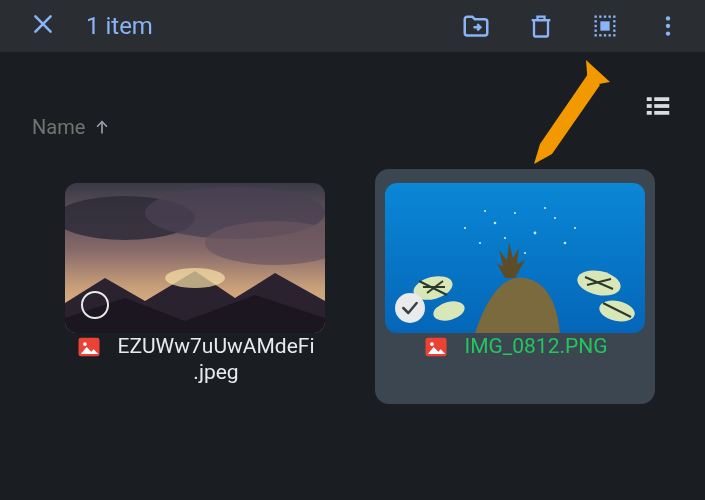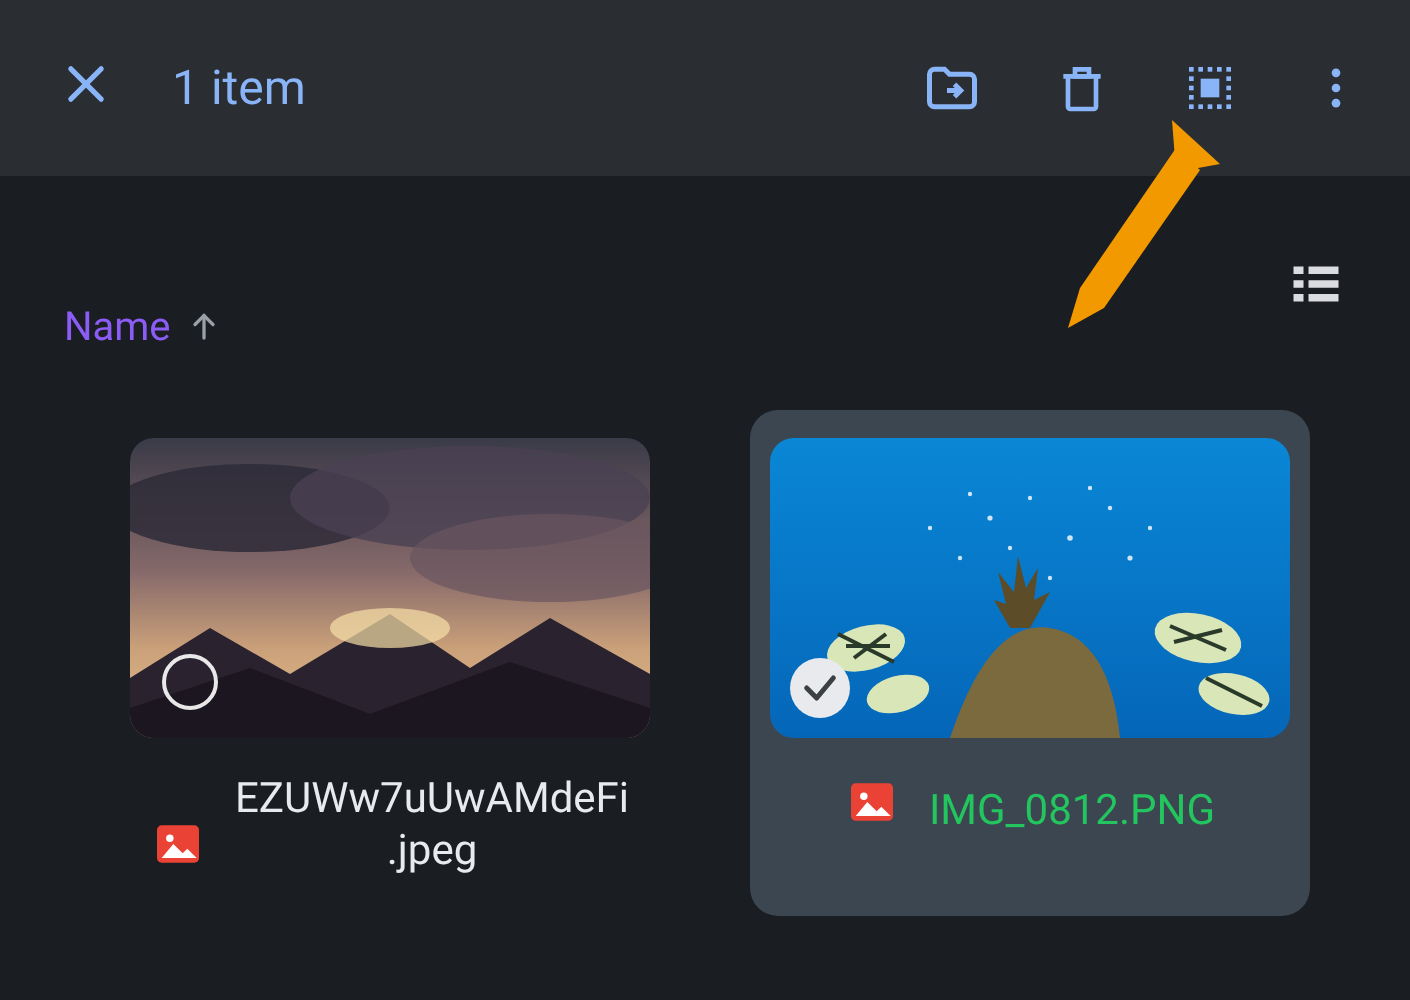--- a/index.html
+++ b/index.html
@@ -8,21 +8,21 @@
     height: 500px;
     background: #1a1d21;
     font-family: Roboto, -apple-system, BlinkMacSystemFont, "Segoe UI", sans-serif;
     color: #e8eaed;
     overflow: hidden;
     position: relative;
   }
 
   
   .appbar {
-    height: 88px;
+    height: 52px;
     background: #2a2d31;
     display: flex;
     align-items: center;
     padding: 0 24px 0 30px;
   }
   .appbar .close { color: #8ab4f8; cursor: pointer; }
   .appbar .title {
     color: #8ab4f8;
     font-size: 24px;
     margin-left: 30px;
@@ -31,21 +31,21 @@
   .appbar .actions { display: flex; align-items: center; gap: 36px; }
   .appbar .actions .act { color: #8ab4f8; cursor: pointer; display:flex; align-items:center; }
 
   
   .controls {
     display: flex;
     align-items: center;
     padding: 24px 32px 10px 32px;
   }
   .controls .sort {
-    color: #8b5cf6;
+    color: #737373;
     font-size: 20px;
     display: flex;
     align-items: center;
     gap: 8px;
     cursor: pointer;
     margin-top: 39px;
   }
   .controls .sort svg { stroke: #9aa0a6; }
   .controls .spacer { flex: 1; }
   .controls .viewmode { color: #dadce0; cursor: pointer; }
@@ -90,23 +90,22 @@
     position: absolute;
     left: 16px;
     bottom: 14px;
     width: 28px;
     height: 28px;
     border-radius: 50%;
     border: 2px solid rgba(255,255,255,0.9);
   }
   .label {
     display: flex;
-    align-items: flex-end;
+    align-items: flex-start;
     gap: 14px;
-    margin-top: 18px;
     max-width: 240px;
   }
   .label .ficon { flex: none; }
   .label .fname {
     font-size: 21px;
     line-height: 1.25;
     text-align: center;
     word-break: break-word;
     color: #e8eaed;
   }

